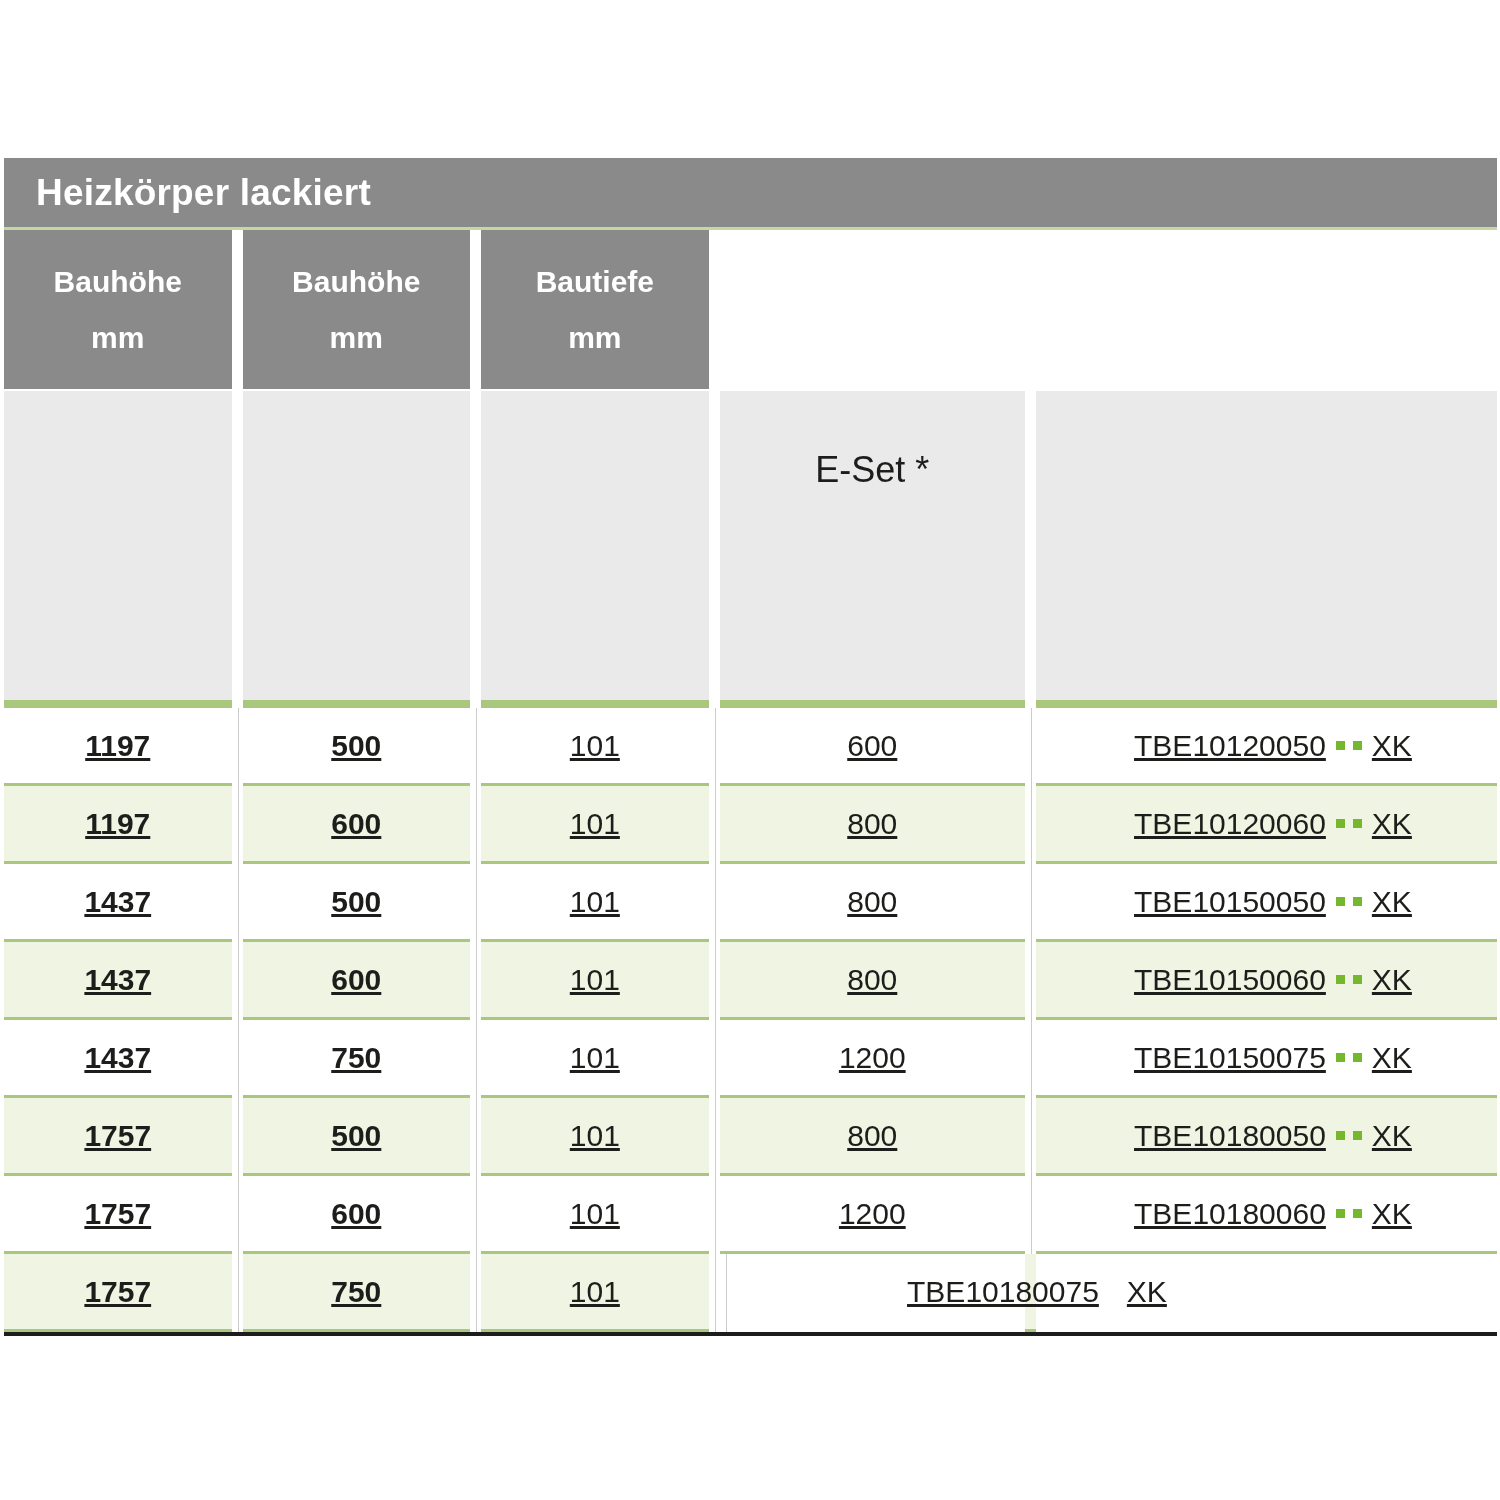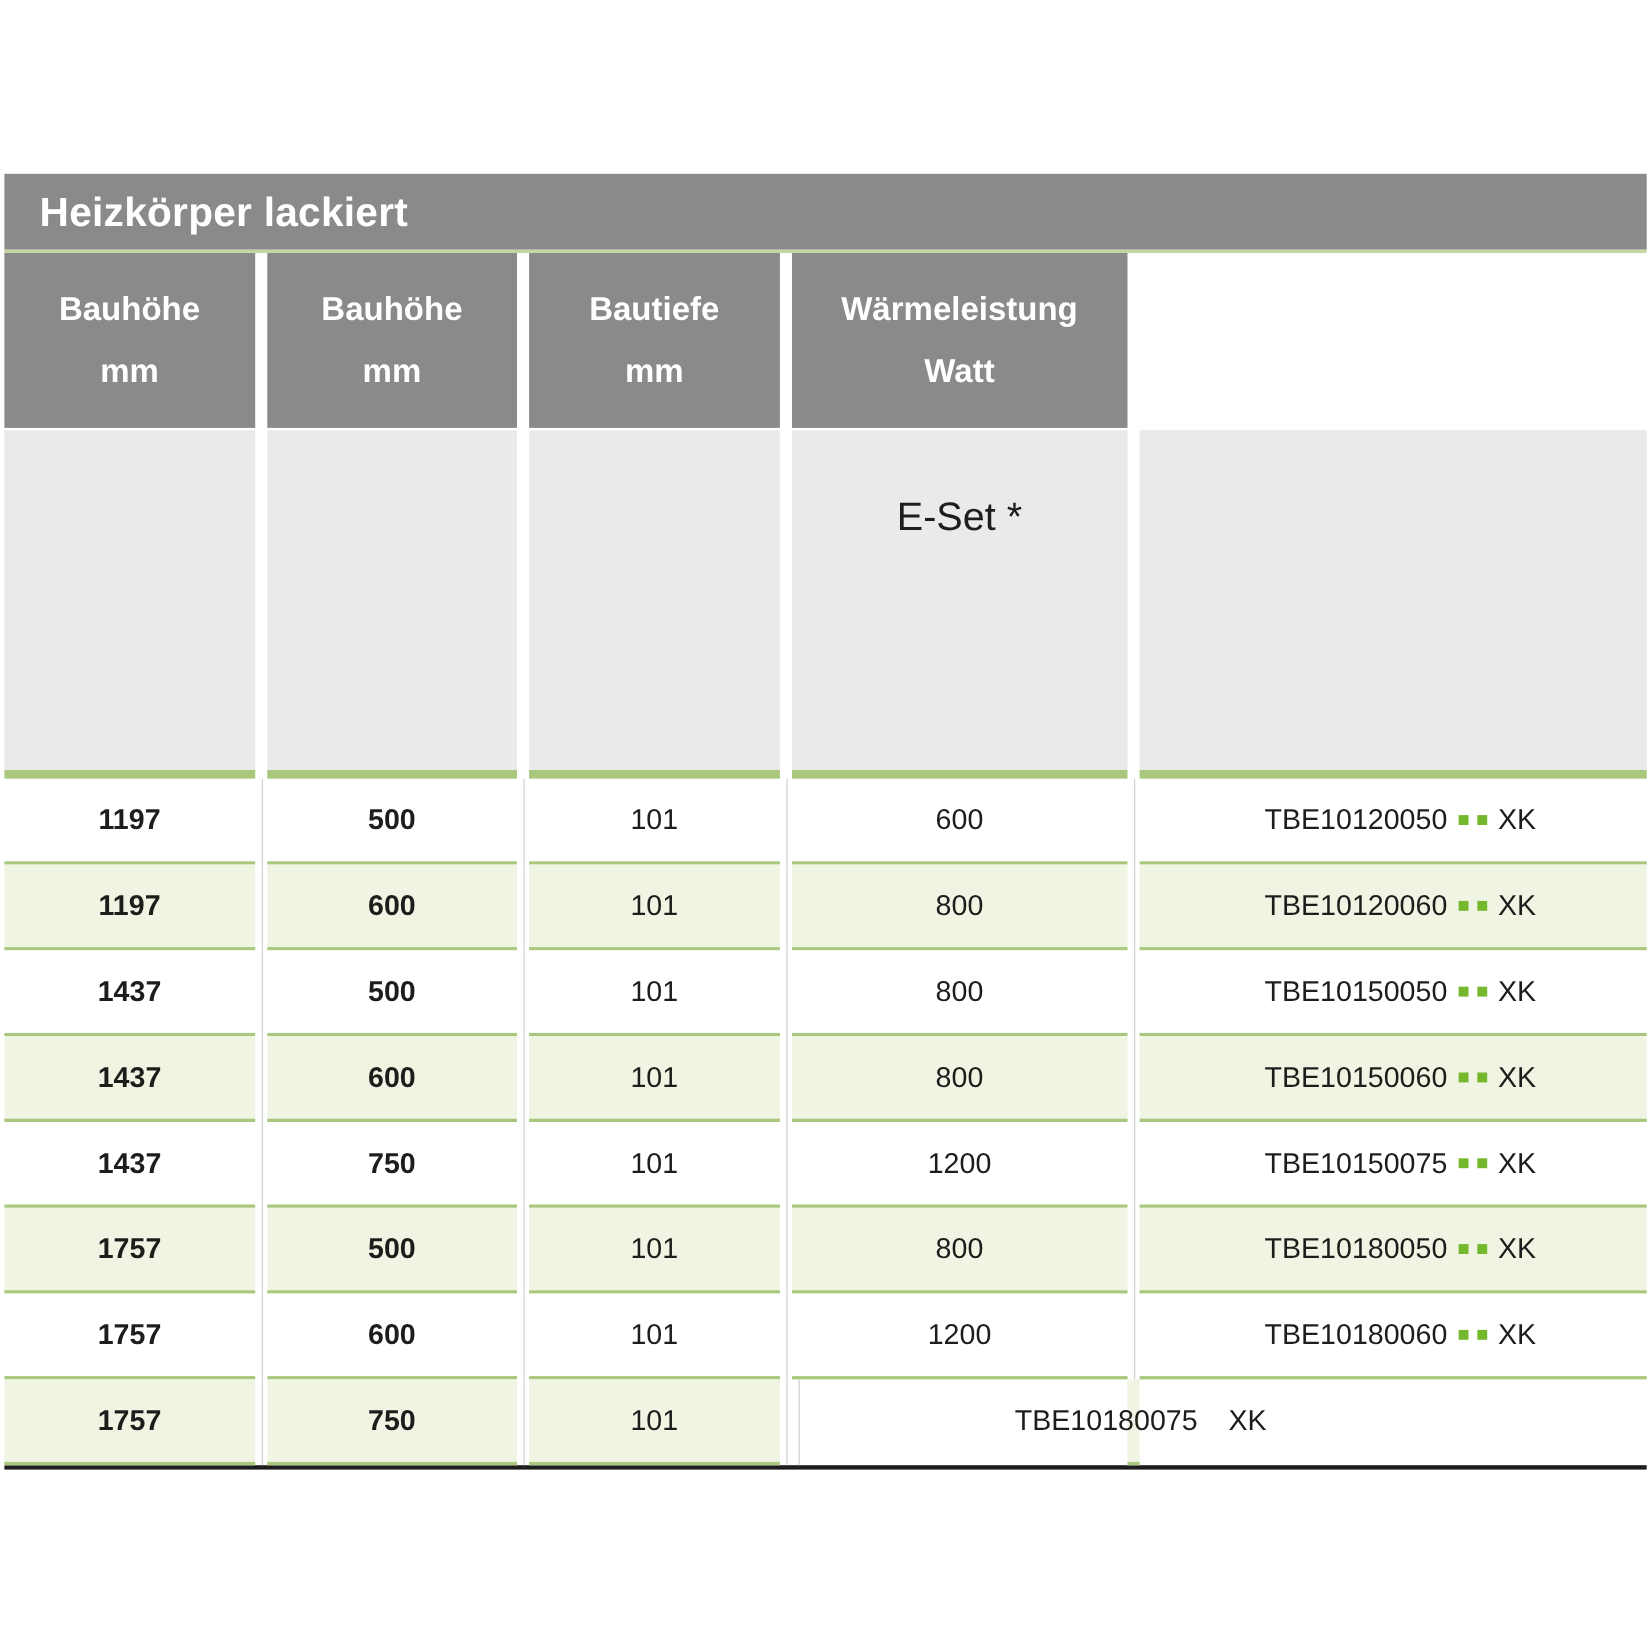--- a/index.html
+++ b/index.html
@@ -75,22 +75,23 @@
   .band-row .cell { background: #aac87d; }
   
   .data-row { height: 78px; }
   .data-row .cell {
     background: #ffffff;
     border-bottom: 3px solid #aac87d;
     box-sizing: border-box;
     display: flex;
     align-items: center;
     justify-content: center;
-    font-size: 26px;
+    font-size: 30px;
     color: #1d1d1b;
+    text-decoration: underline;
   }
   .data-row.alt .cell { background: #f0f4e3; }
   .data-row .cell.c-bold { font-weight: bold; }
   .data-row .spacer { position: relative; }
   .data-row .spacer::after {
     content: "";
     position: absolute;
     left: 6px;
     top: 0;
     bottom: 0;
@@ -131,24 +132,20 @@
       <div class="cell">
         <span>Bauhöhe</span>
         <span class="unit">mm</span>
       </div>
       <div class="spacer"></div>
       <div class="cell">
         <span>Bautiefe</span>
         <span class="unit">mm</span>
       </div>
       <div class="spacer"></div>
-      <div class="cell">
-        <span>Wärmeleistung</span>
-        <span class="unit">Watt</span>
-      </div>
       <div class="spacer"></div>
     </div>
 
     <div class="header-divider"></div>
 
     <div class="grid subheader-row">
       <div class="cell"></div>
       <div class="spacer"></div>
       <div class="cell"></div>
       <div class="spacer"></div>

